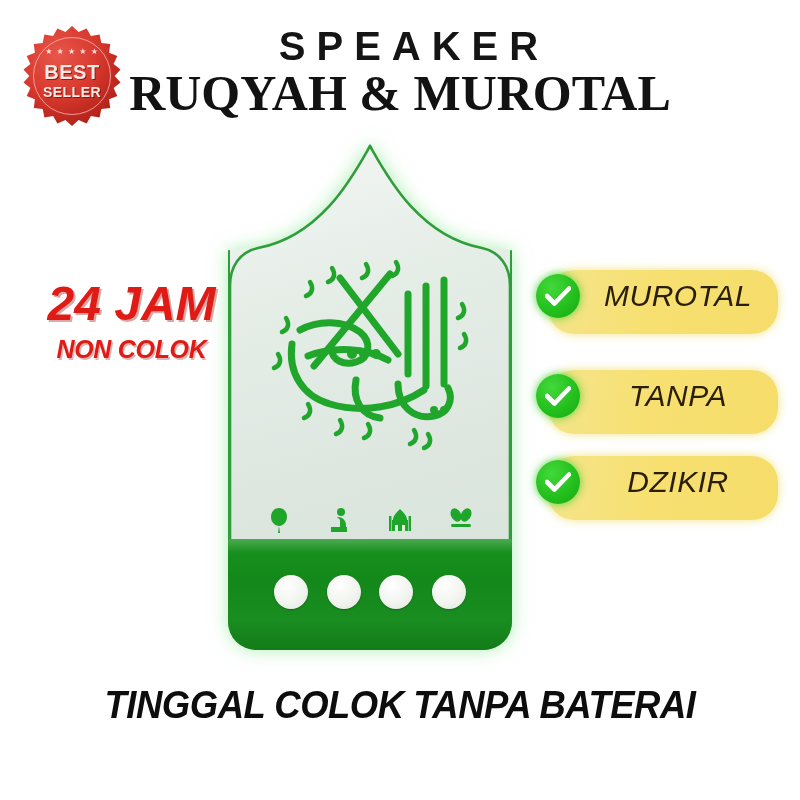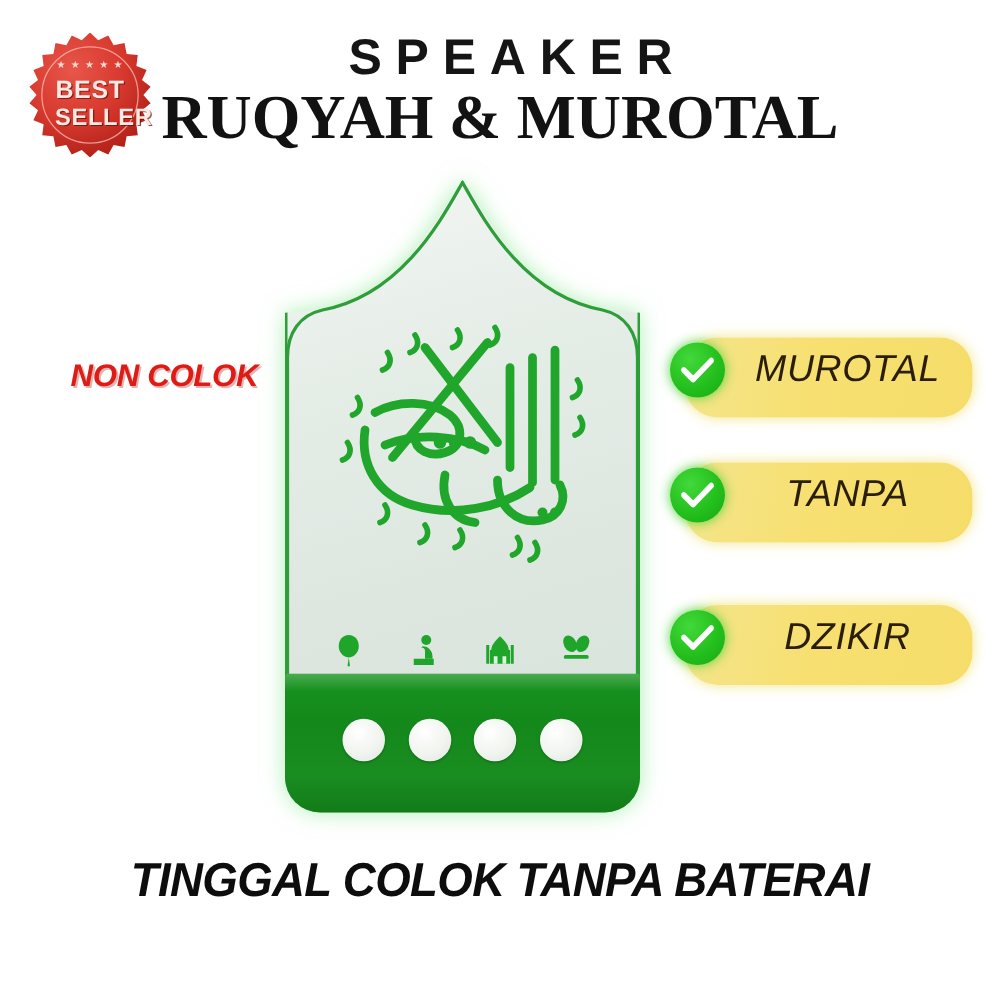--- a/index.html
+++ b/index.html
@@ -66,21 +66,21 @@
     width: 100%;
     text-align: center;
     color: #fbe9e4;
     font-weight: bold;
     font-family: "Liberation Sans", sans-serif;
     letter-spacing: 0.5px;
     text-shadow: 1px 1px 0 rgba(110,12,8,0.75);
     line-height: 1;
   }
   .badge-line1 { top: 36px; font-size: 20px; }
-  .badge-line2 { top: 59px; font-size: 19px; text-align: right; }
+  .badge-line2 { top: 59px; font-size: 14px; }
 
   
   #title-speaker {
     position: absolute;
     left: 0; top: 26px;
     width: 800px;
     padding-left: 28px;
     box-sizing: border-box;
     text-align: center;
     font-family: "Liberation Sans", sans-serif;
@@ -262,21 +262,21 @@
   }
   .pill-check svg {
     position: absolute;
     left: 9px;
     top: 11px;
     width: 26px;
     height: 22px;
   }
   #pill-0 { top: 270px; }
   #pill-1 { top: 370px; }
-  #pill-2 { top: 484px; }
+  #pill-2 { top: 456px; }
 
   
   #footer-text {
     position: absolute;
     left: 0;
     top: 686px;
     width: 800px;
     text-align: center;
     font-family: "Liberation Sans", sans-serif;
     font-weight: bold;
@@ -298,20 +298,21 @@
     <div class="badge-ring"></div>
     <div class="badge-stars">★ ★ ★ ★ ★</div>
     <div class="badge-line1">BEST</div>
     <div class="badge-line2">SELLER</div>
   </div>
 
   <div id="title-speaker">SPEAKER</div>
   <div id="title-main">RUQYAH &amp; MUROTAL</div>
 
   <div id="jam-block">
+    <div id="jam-big">24 JAM</div>
     <div class="jam-sub" id="jam-sub1">NON COLOK</div>
   </div>
 
   <div id="device">
     <div id="device-body"></div>
 
     <div id="device-outline">
       <svg width="284" height="506" viewBox="0 0 284 506" xmlns="http://www.w3.org/2000/svg">
         <path d="M142 2
                  C 158 30, 190 92, 254 104

